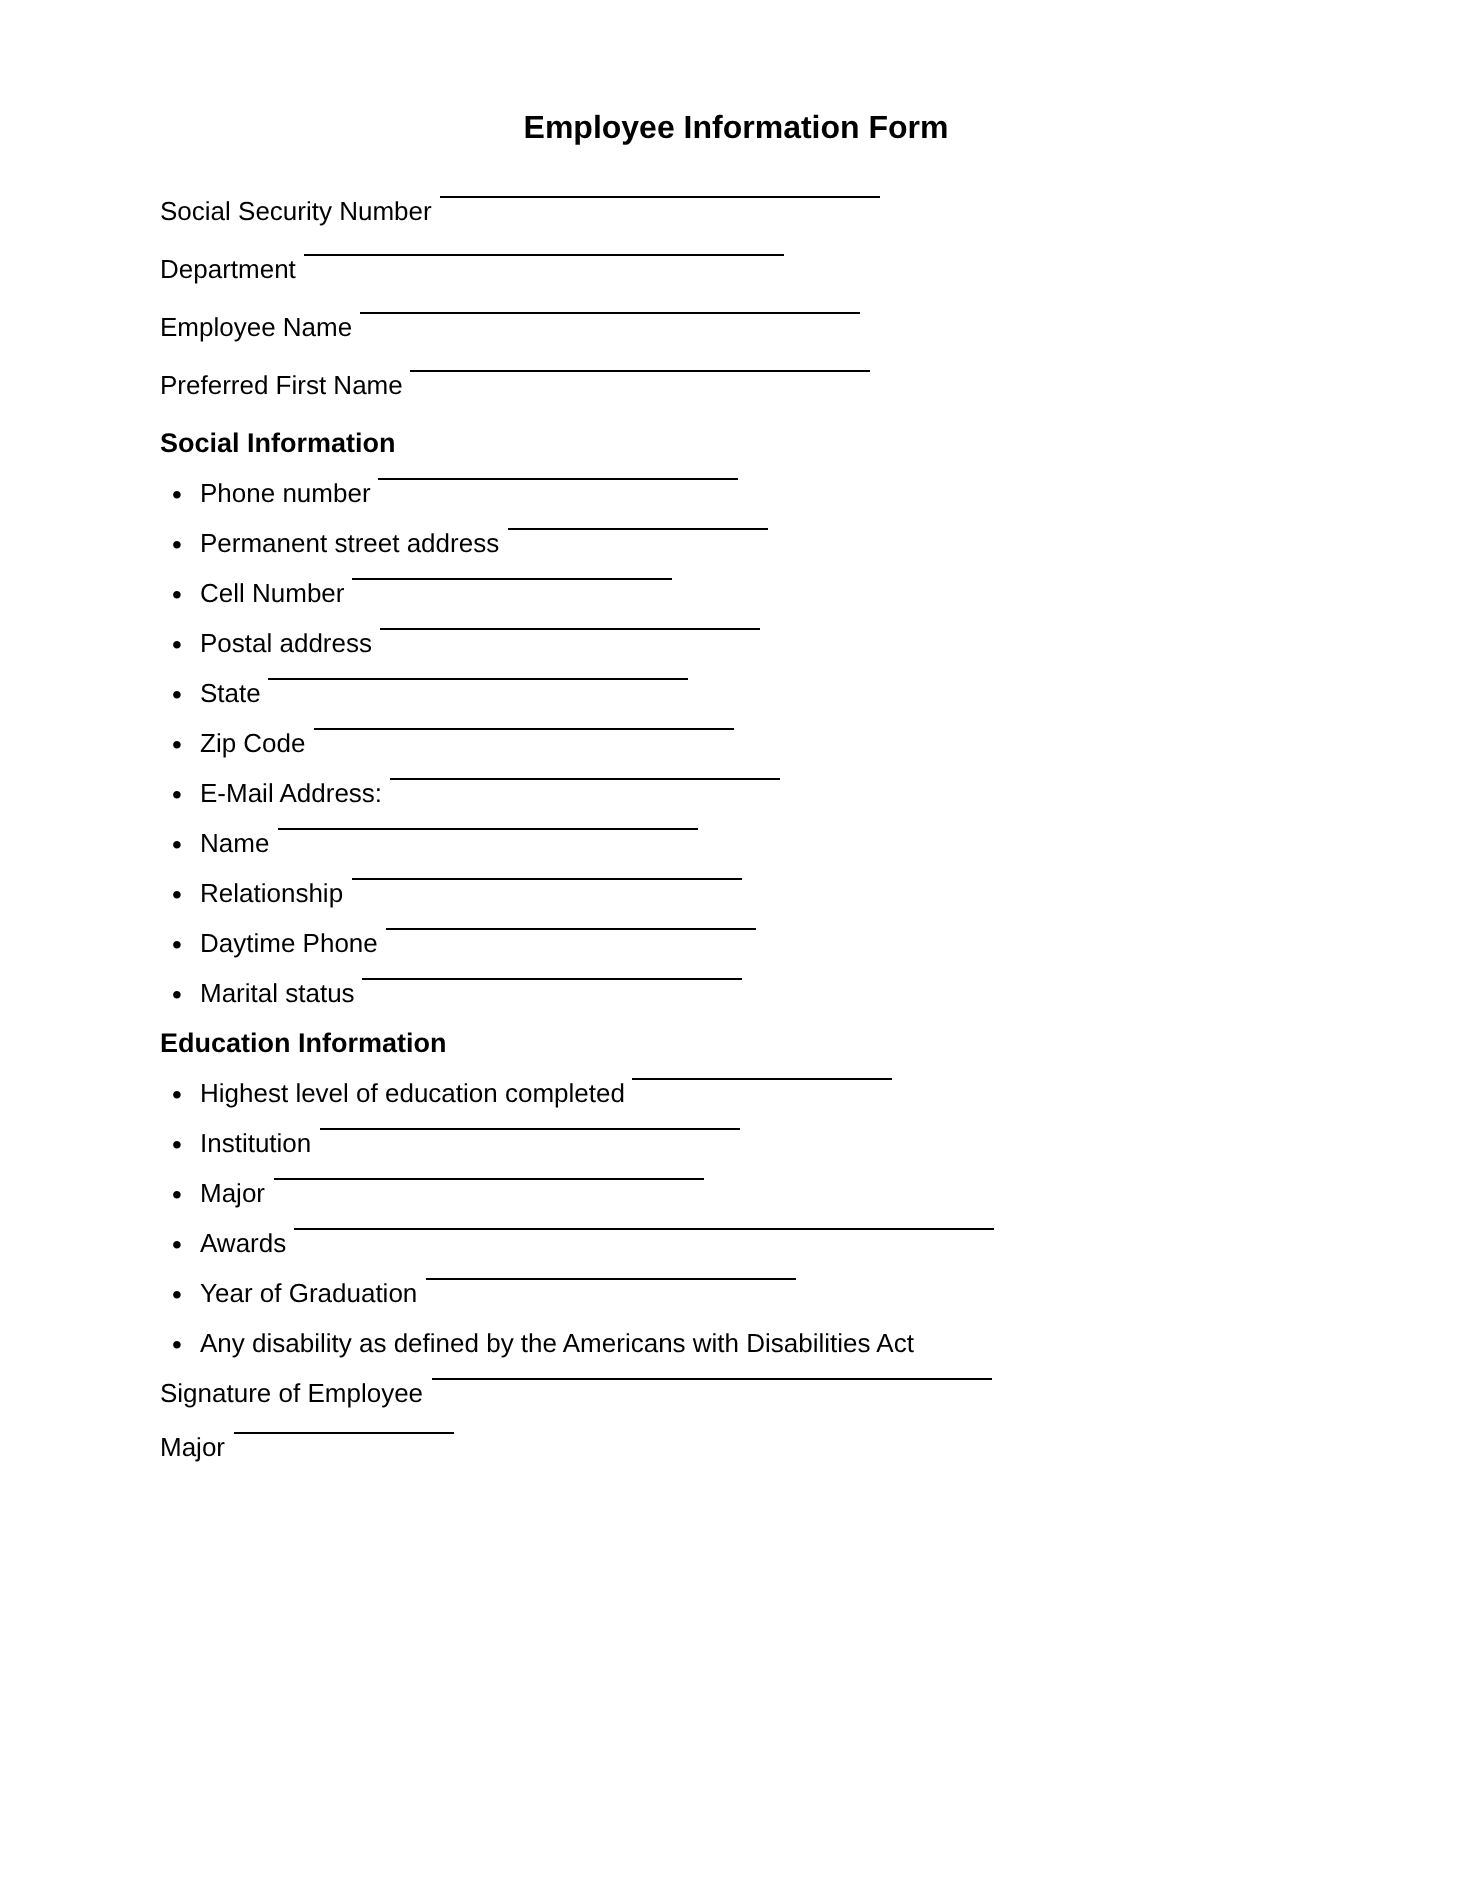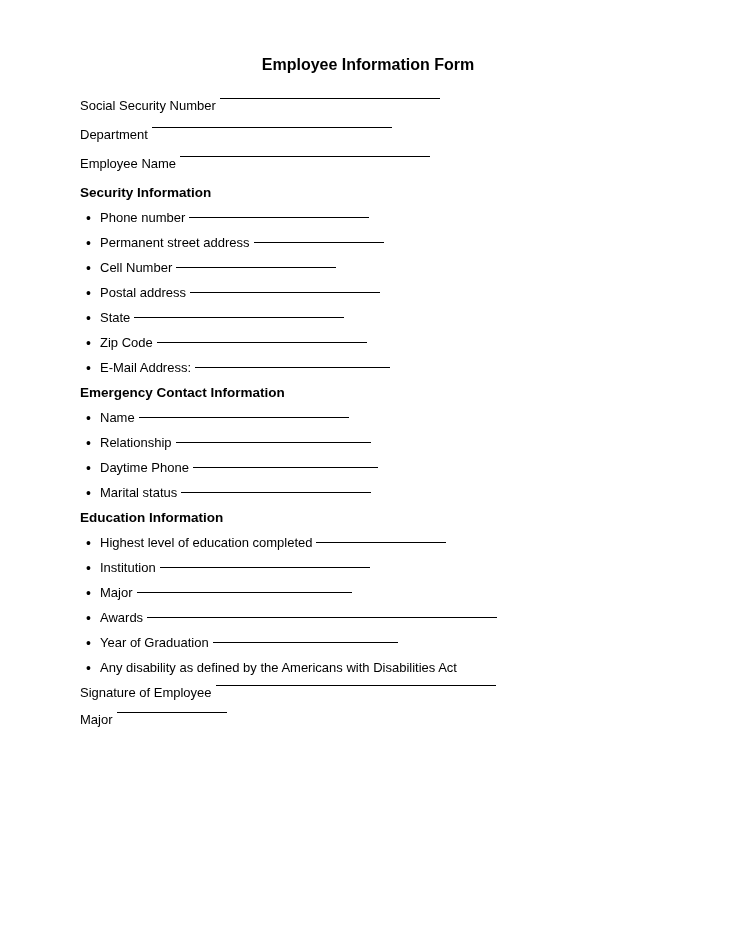--- a/index.html
+++ b/index.html
@@ -52,21 +52,21 @@
     }
 
     .bullet-list {
       list-style: none;
       padding: 0;
       margin: 0 0 10px 0;
     }
 
     .bullet-list li {
       display: flex;
-      align-items: center;
+      align-items: flex-start;
       margin-bottom: 10px;
       padding-left: 20px;
       position: relative;
     }
 
     .bullet-list li::before {
       content: "•";
       position: absolute;
       left: 6px;
       font-size: 14px;
@@ -98,22 +98,26 @@
       <span class="field-line" style="max-width: 220px;"></span>
     </div>
     <div class="form-field">
       <span class="field-label">Department </span>
       <span class="field-line" style="max-width: 240px;"></span>
     </div>
     <div class="form-field">
       <span class="field-label">Employee Name </span>
       <span class="field-line" style="max-width: 250px;"></span>
     </div>
+    <div class="form-field">
+      <span class="field-label">Preferred First Name </span>
+      <span class="field-line" style="max-width: 230px;"></span>
+    </div>
     <div>
-      <div class="section-heading">Security Information</div>
+      <div class="section-heading">Social Information</div>
       <ul class="bullet-list">
         <li>
           <span class="field-label">Phone number </span>
           <span class="field-line" style="max-width: 180px;"></span>
         </li>
         <li>
           <span class="field-label">Permanent street address </span>
           <span class="field-line" style="max-width: 130px;"></span>
         </li>
         <li>
@@ -132,21 +136,20 @@
           <span class="field-label">Zip Code </span>
           <span class="field-line" style="max-width: 210px;"></span>
         </li>
         <li>
           <span class="field-label">E-Mail Address: </span>
           <span class="field-line" style="max-width: 195px;"></span>
         </li>
       </ul>
     </div>
     <div>
-      <div class="section-heading">Emergency Contact Information</div>
       <ul class="bullet-list">
         <li>
           <span class="field-label">Name </span>
           <span class="field-line" style="max-width: 210px;"></span>
         </li>
         <li>
           <span class="field-label">Relationship </span>
           <span class="field-line" style="max-width: 195px;"></span>
         </li>
         <li>

